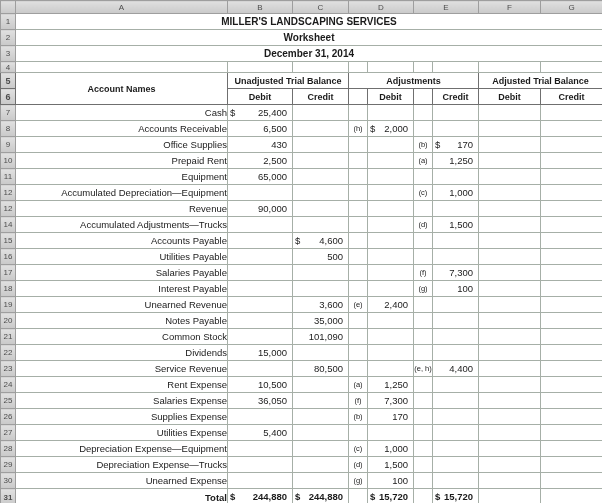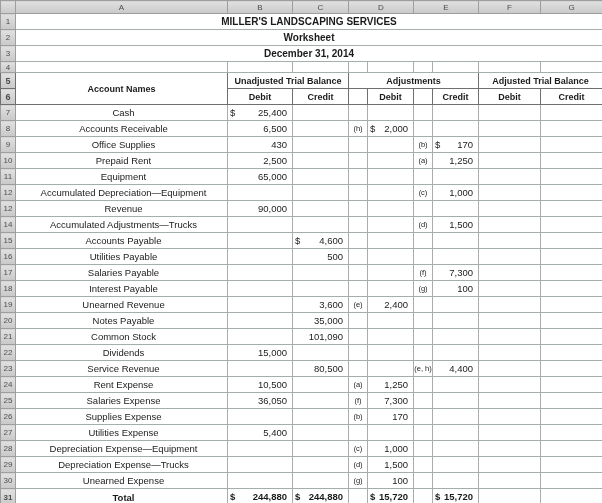--- a/index.html
+++ b/index.html
@@ -24,21 +24,21 @@
   th.hdr, td.rn{background:linear-gradient(var(--hdr-bg1),var(--hdr-bg2));
         border:1px solid var(--hdr-border);color:#4d4d4d;font-size:8px;text-align:center;}
   tr.colhdr th{height:12px;}
   td.rn{width:15px;}
   
   tr.title td.tcell{font-weight:bold;text-align:center;font-size:10px;}
   
   tr.band td, tr.dc td{font-weight:bold;text-align:center;font-size:9px;border-color:var(--band-border);}
   td.acct-names{font-size:9.5px;}
   
-  td.name{text-align:center;padding-left:4px;white-space:nowrap;}
+  td.name{text-align:right;padding-left:4px;white-space:nowrap;}
   td.amt{text-align:right;padding-right:5px;white-space:nowrap;}
   td.amt .ds{float:left;padding-left:2px;}
   td.ltr{font-size:7.5px;text-align:center;white-space:nowrap;padding:0;}
   tr.spacer td{height:10px;}
   
   tr.total-row td{font-weight:bold;}
   tr.total-row td:nth-child(n+3){border-top:1px solid var(--heavy);border-bottom:3px double var(--heavy);}
   table{border:1px solid #7c7c7c;}
 </style>
 </head>

